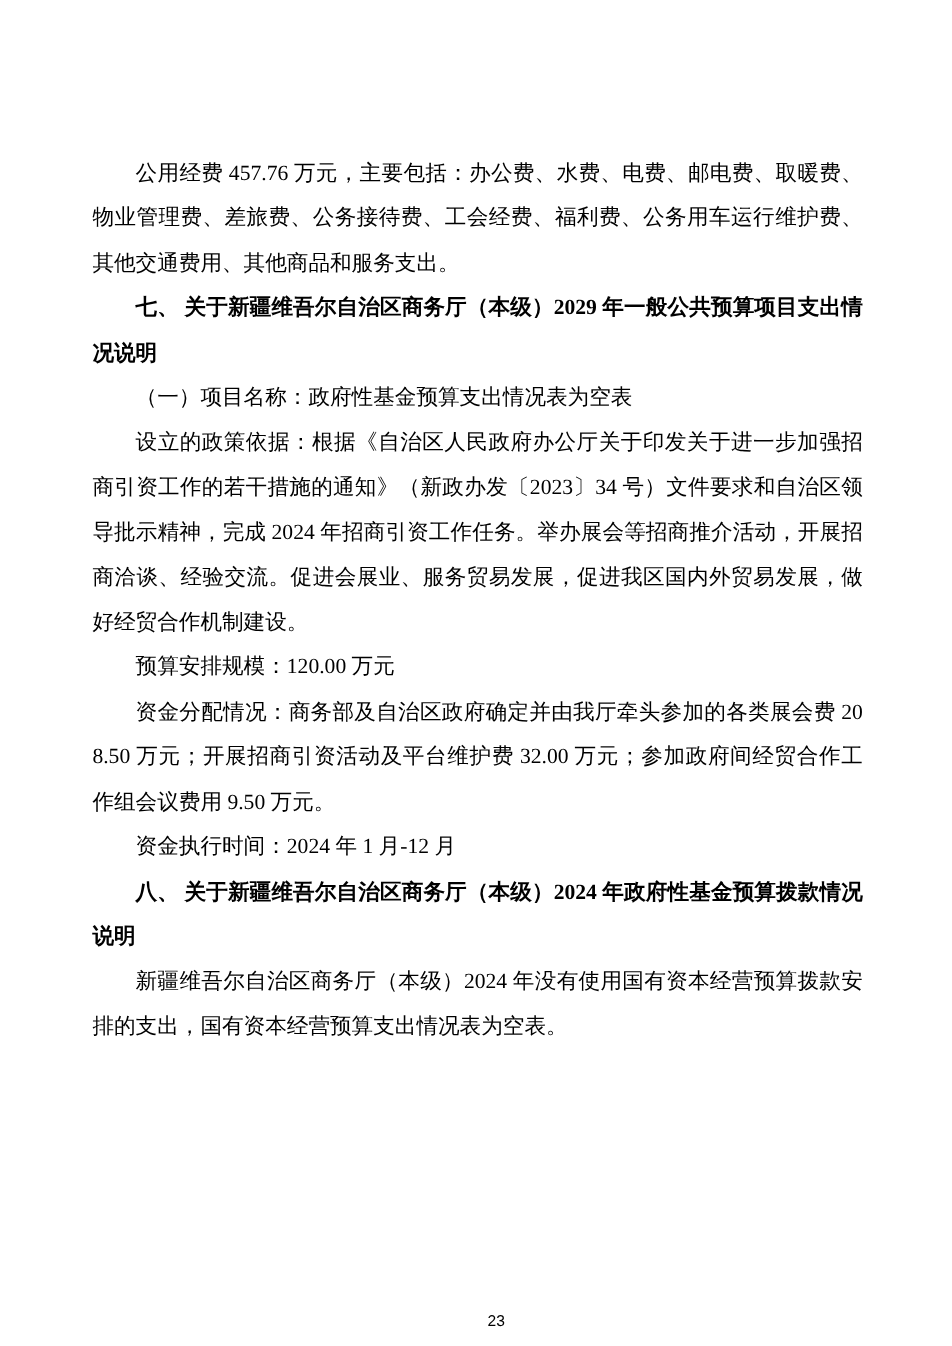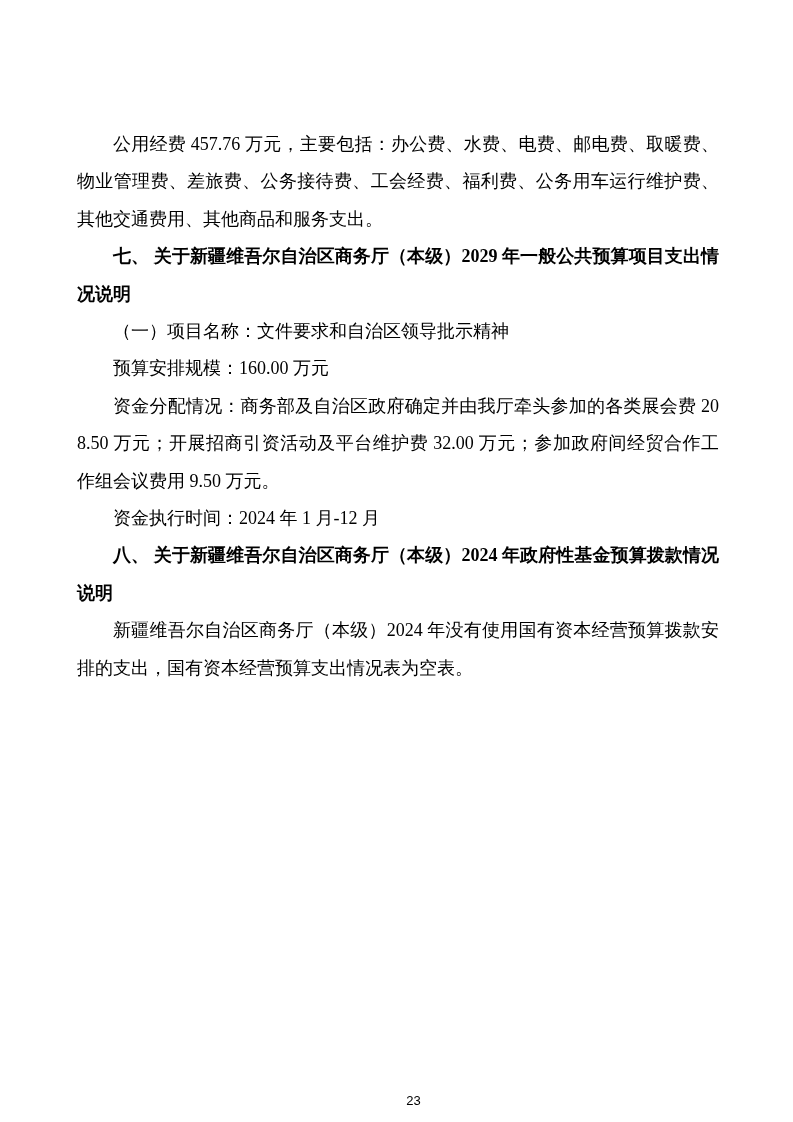--- a/index.html
+++ b/index.html
@@ -48,24 +48,25 @@
 </style>
 </head>
 <body>
 
 <div class="page">
 
   <p class="block para">公用经费 457.76 万元，主要包括：办公费、水费、电费、邮电费、取暖费、物业管理费、差旅费、公务接待费、工会经费、福利费、公务用车运行维护费、其他交通费用、其他商品和服务支出。</p>
 
   <p class="block heading">七、 关于新疆维吾尔自治区商务厅（本级）2029 年一般公共预算项目支出情况说明</p>
 
-  <p class="block para">（一）项目名称：文件要求和自治区领导批示精神</p>
+  <p class="block para">（一）项目名称：政府性基金预算支出情况表为空表</p>
 
+  <p class="block para">设立的政策依据：根据《自治区人民政府办公厅关于印发关于进一步加强招商引资工作的若干措施的通知》（新政办发〔2023〕34 号）文件要求和自治区领导批示精神，完成 2024 年招商引资工作任务。举办展会等招商推介活动，开展招商洽谈、经验交流。促进会展业、服务贸易发展，促进我区国内外贸易发展，做好经贸合作机制建设。</p>
 
-  <p class="block para">预算安排规模：160.00 万元</p>
+  <p class="block para">预算安排规模：120.00 万元</p>
 
 
   <p class="block para">资金分配情况：商务部及自治区政府确定并由我厅牵头参加的各类展会费 208.50 万元；开展招商引资活动及平台维护费 32.00 万元；参加政府间经贸合作工作组会议费用 9.50 万元。</p>
 
   <p class="block para">资金执行时间：2024 年 1 月-12 月</p>
 
   <p class="block heading">八、 关于新疆维吾尔自治区商务厅（本级）2024 年政府性基金预算拨款情况说明</p>
 
 
 

